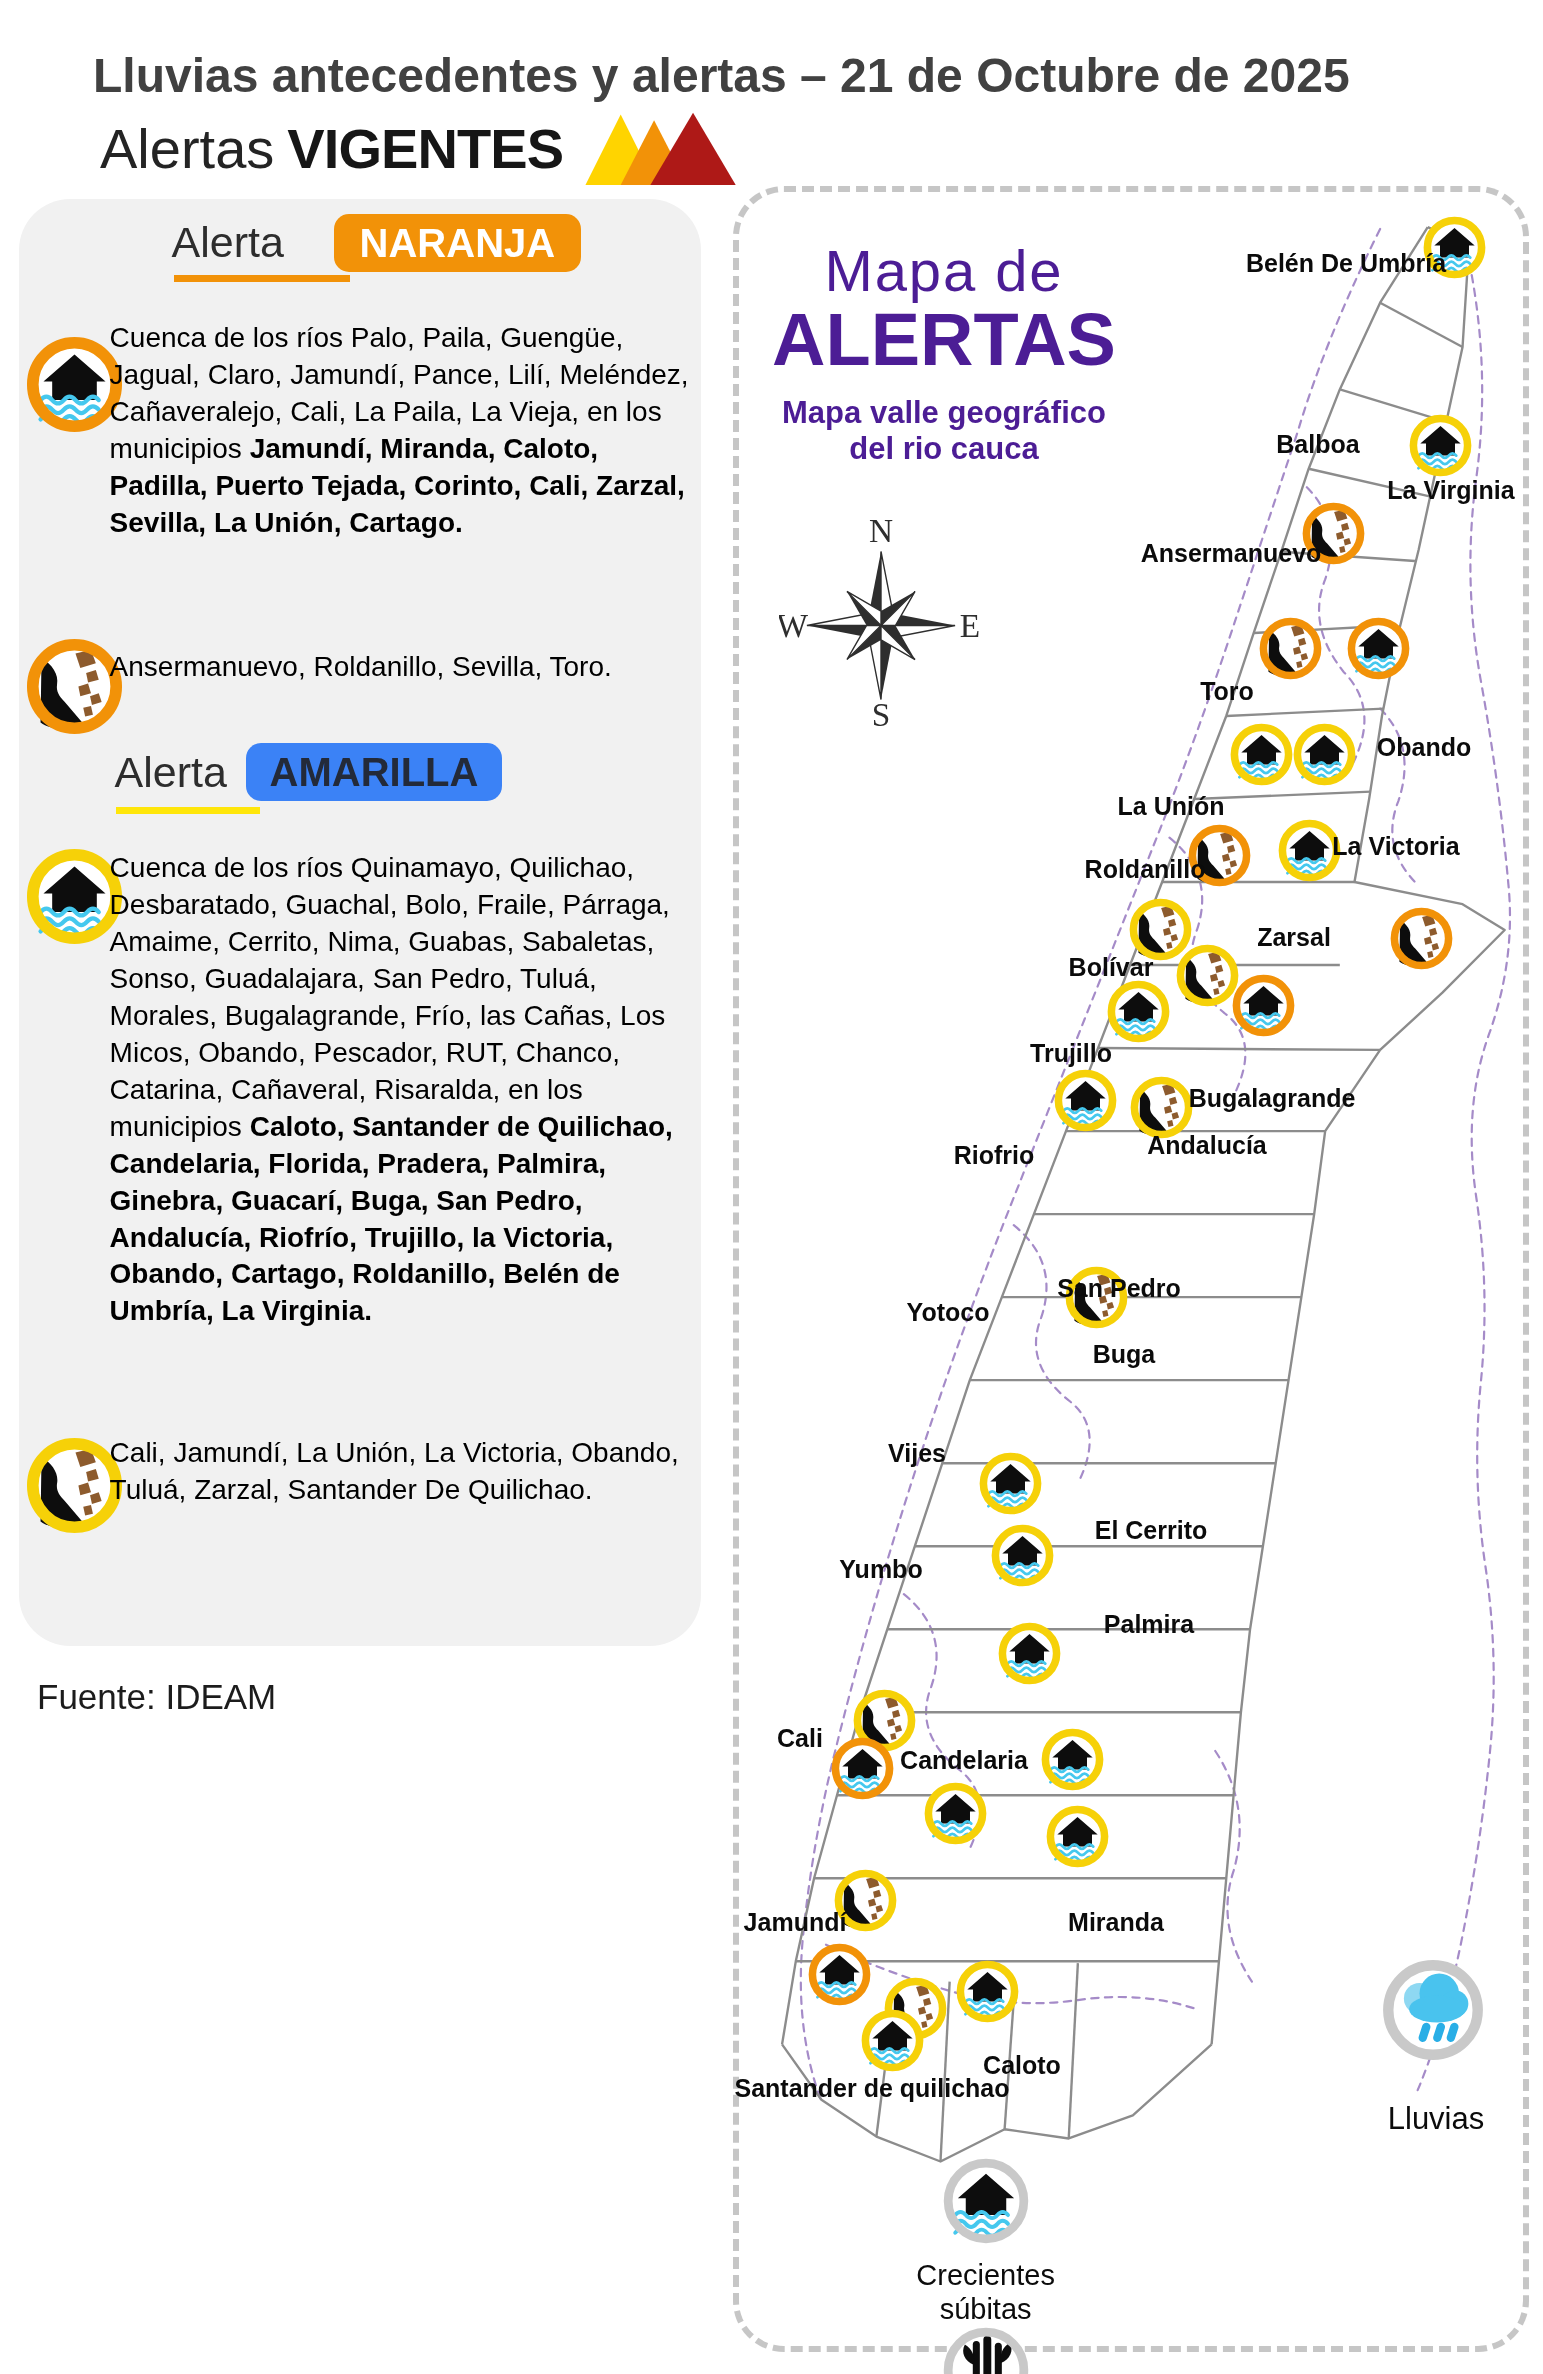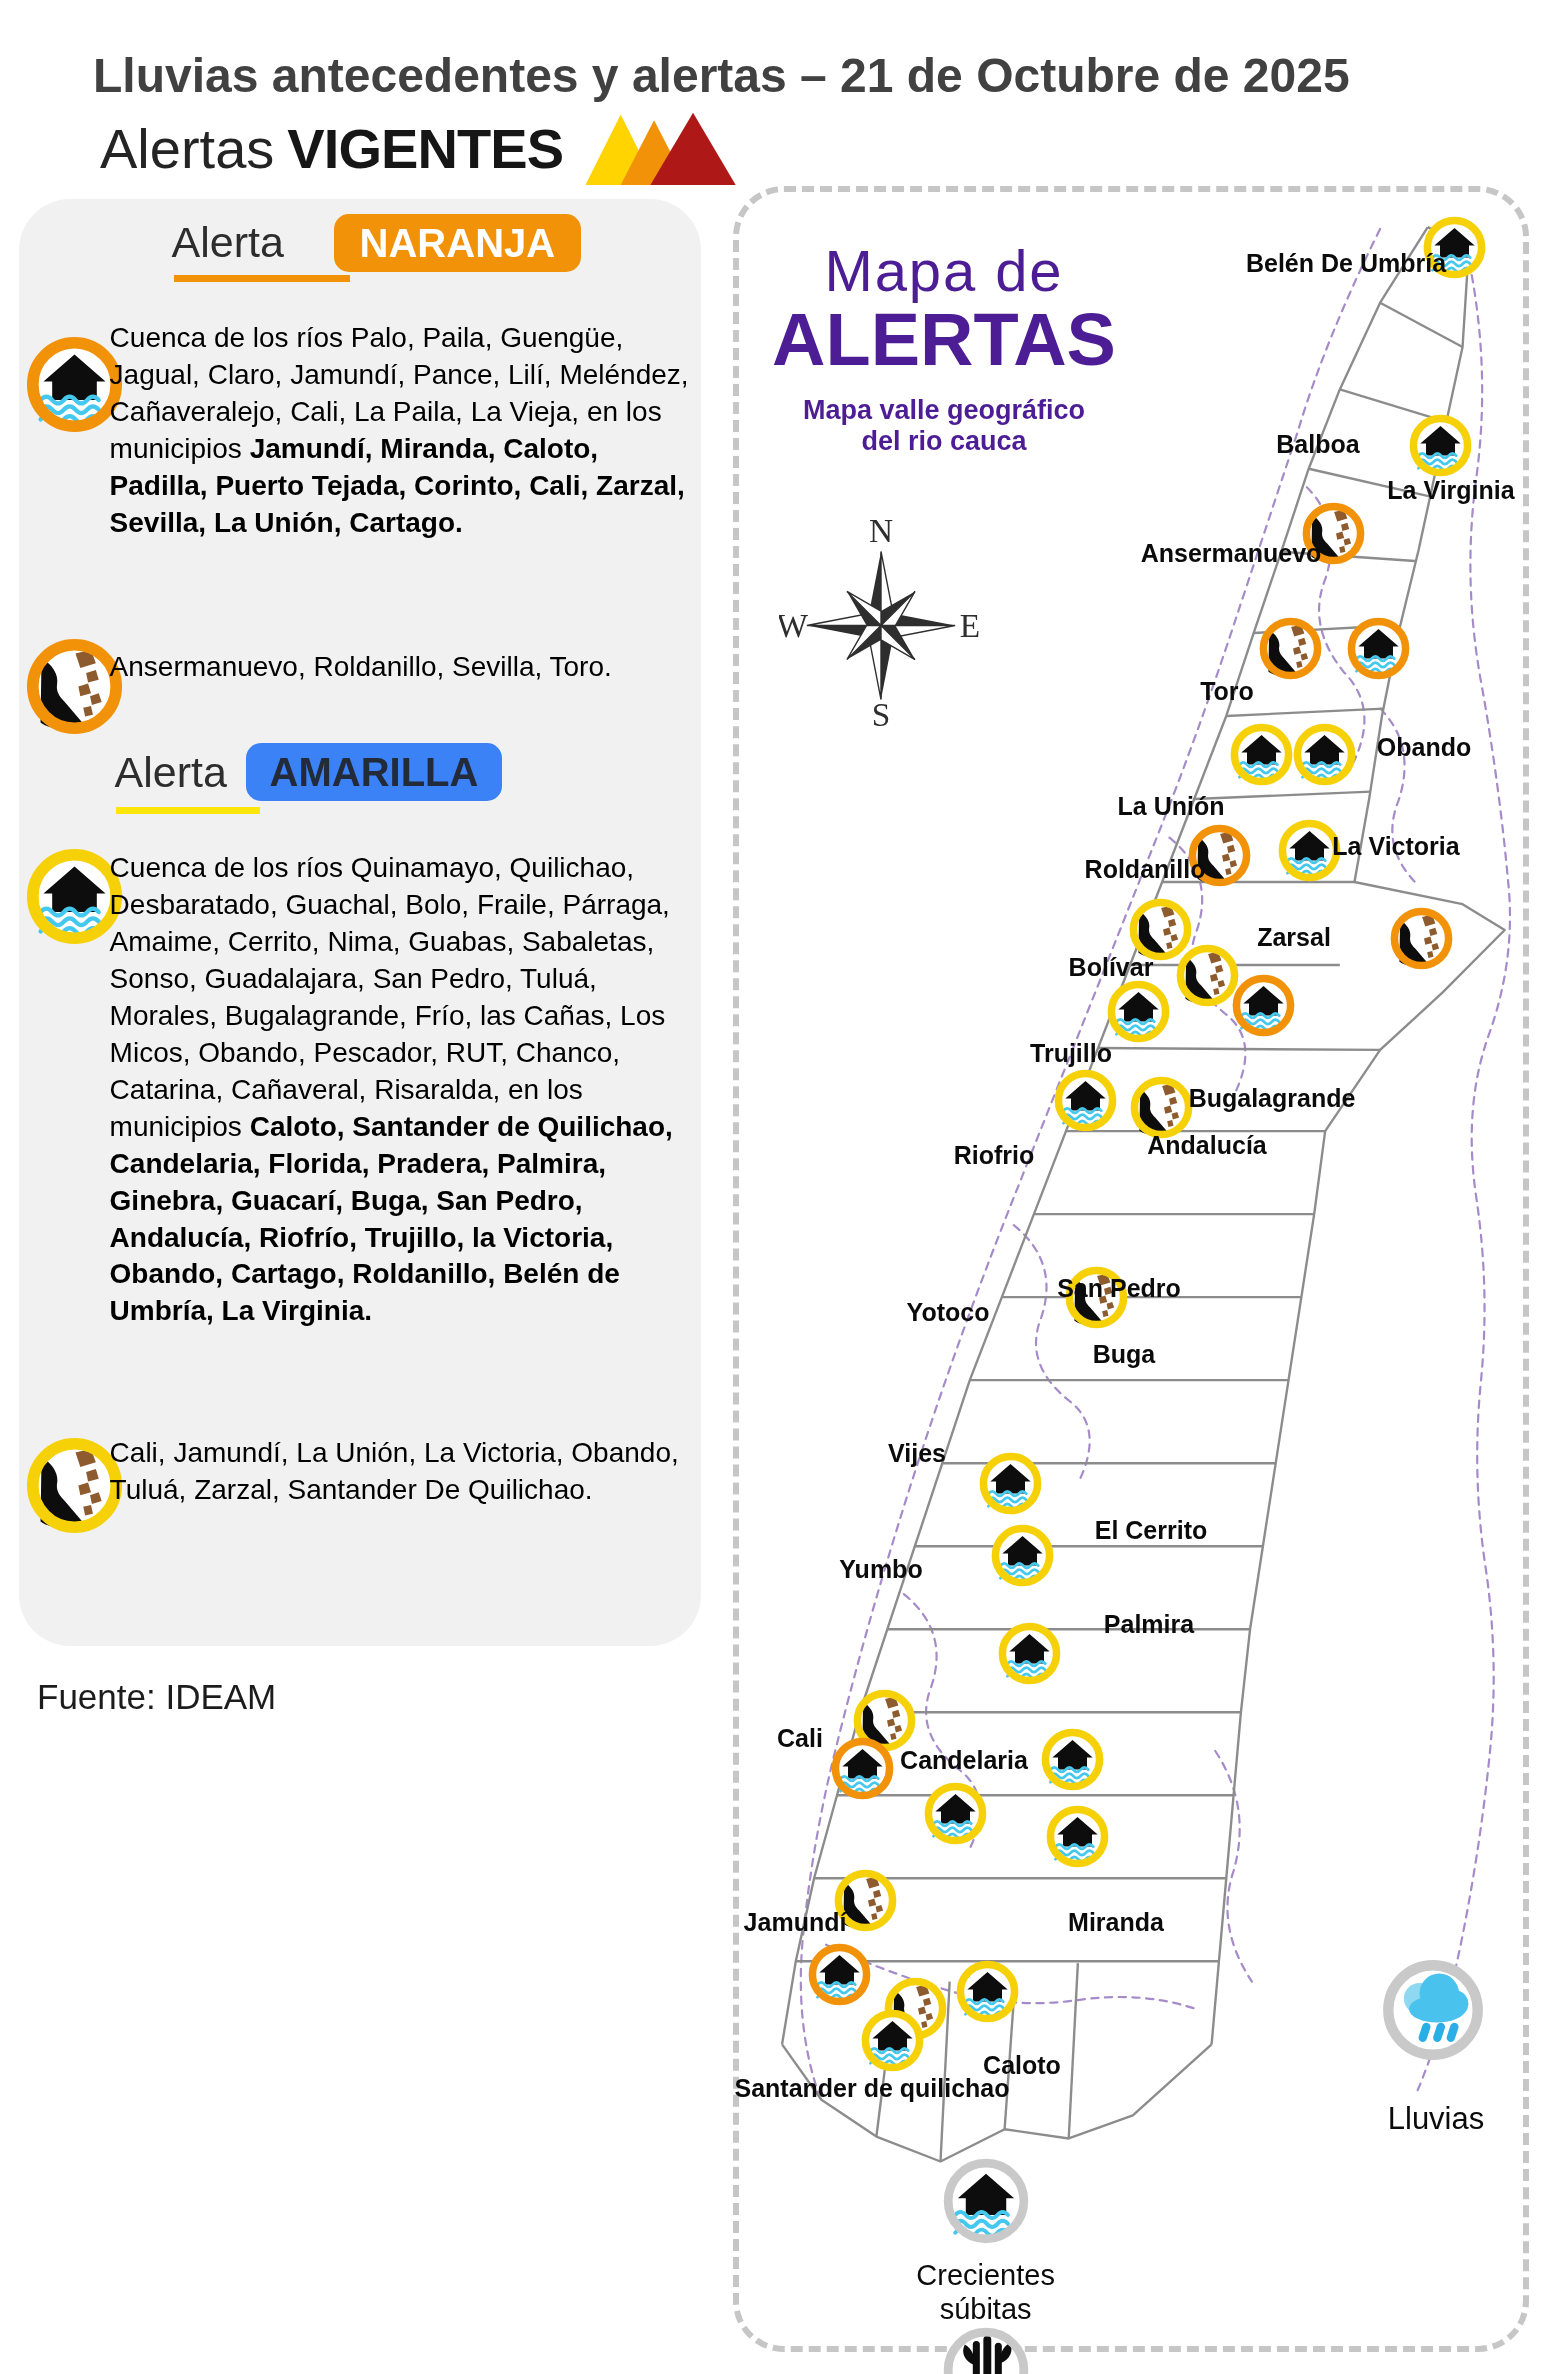--- a/index.html
+++ b/index.html
@@ -34,21 +34,21 @@
   
   .map-box { position:absolute; left:733px; top:186px; width:796px; height:2166px;
              border:6.5px dashed #C6C6C6; border-radius:51px; background:#fff; }
   .bound-svg { position:absolute; left:0; top:0; width:100%; height:100%; }
   .gray-line   { fill:none; stroke:#8C8C8C; stroke-width:2.6; stroke-linejoin:round; }
   .purple-line { fill:none; stroke:#A58BC8; stroke-width:2.4; stroke-dasharray:8 7; stroke-linecap:round; }
 
   .map-title { position:absolute; left:23px; top:45px; width:364px; text-align:center; color:#4c1d95; }
   .mt1 { font-size:58px; letter-spacing:1.9px; font-weight:400; }
   .mt2 { font-size:74px; font-weight:800; letter-spacing:0px; margin-top:-7.4px; }
-  .mt3 { font-size:27px; font-weight:700; margin-top:13px; line-height:1.18; }
+  .mt3 { font-size:31px; font-weight:700; margin-top:13px; line-height:1.18; }
 
   .compass { position:absolute; left:40px; top:327px; width:204px; height:213px; }
   .compass svg { width:100%; height:100%; }
   .compass text { font-family:"Liberation Serif", serif; font-size:36px; fill:#2e2e2e; }
 
   .annot-layer { position:absolute; left:0; top:0; width:100%; height:100%; }
   .map-label { position:absolute; transform:translate(-50%,-50%); font-size:25px; font-weight:700;
                color:#0b0b0b; white-space:nowrap; }
   .map-label.legend-style { font-size:31px; font-weight:400; }
   .marker { position:absolute; }

